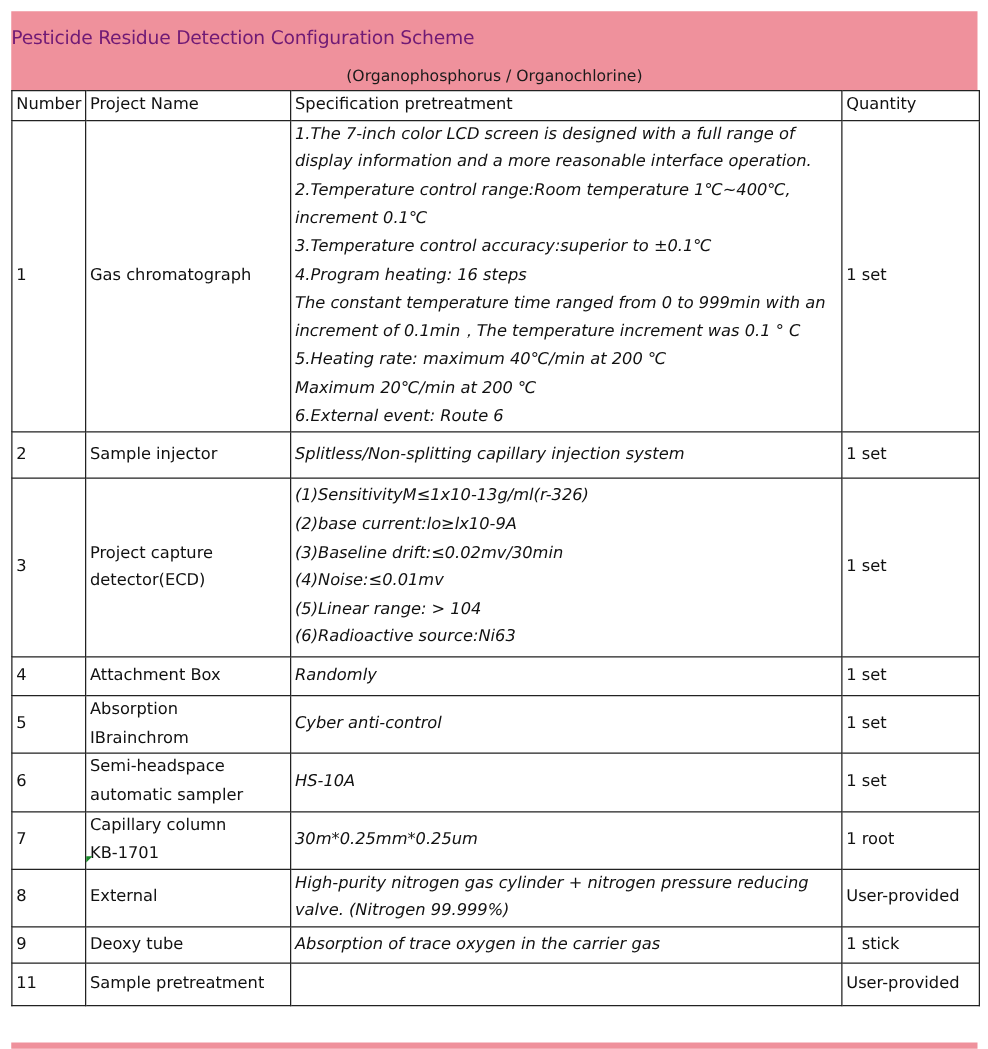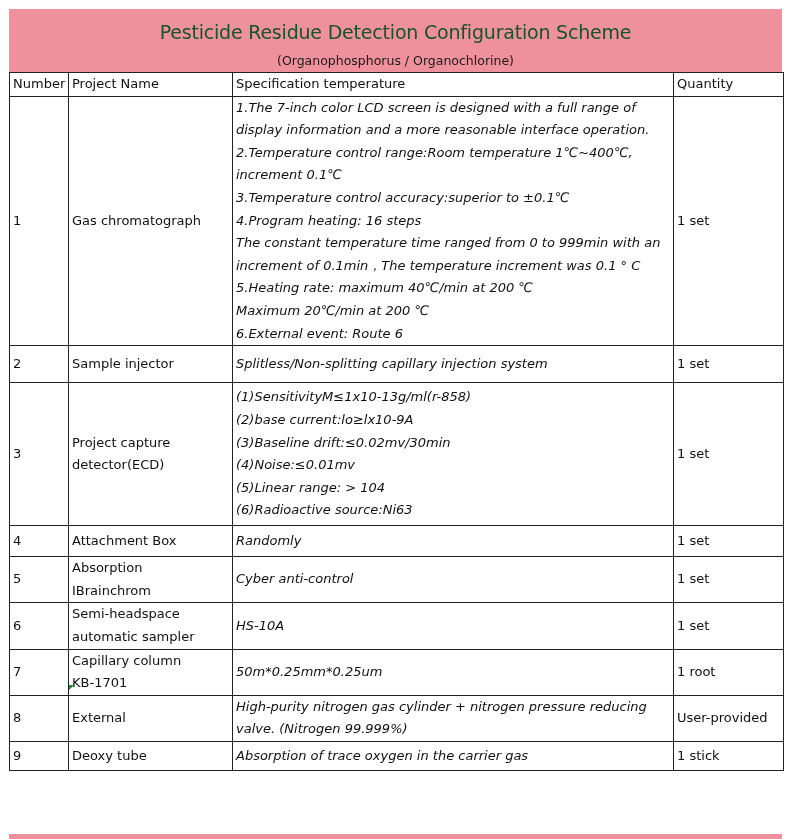--- a/index.html
+++ b/index.html
@@ -6,22 +6,22 @@
   body {
     width: 790px; height: 839px; position: relative; overflow: hidden;
     font-family: "DejaVu Sans", "Liberation Sans", sans-serif;
     color: #111111;
   }
   .banner {
     position: absolute; left: 9px; top: 9px; width: 773px; height: 63px;
     background: #ef919c;
   }
   .banner .title {
-    position: absolute; left: 0; right: 0; top: 12px; text-align: center;
-    font-size: 19px; letter-spacing: -0.2px; color: #14532d;
+    position: absolute; left: 0; right: 0; top: 12px; 
+    font-size: 15px; letter-spacing: -0.2px; color: #701a75;
   }
   .banner .subtitle {
     position: absolute; left: 0; right: 0; top: 44px; text-align: center;
     font-size: 12.5px; color: #1a1a1a;
   }
   table.spec {
     position: absolute; left: 9px; top: 72px; width: 774px;
     border-collapse: collapse; table-layout: fixed;
     font-size: 13px; line-height: 22.6px;
   }
@@ -53,21 +53,21 @@
   <colgroup>
     <col style="width:59px">
     <col style="width:164px">
     <col style="width:441px">
     <col style="width:110px">
   </colgroup>
   <thead>
     <tr>
       <th>Number</th>
       <th>Project Name</th>
-      <th>Specification temperature</th>
+      <th>Specification pretreatment</th>
       <th>Quantity</th>
     </tr>
   </thead>
   <tbody id="rows">
       <tr style="height: 248px;">
         <td>1</td>
         <td class="name">
           <span class="line">Gas chromatograph</span>
         </td>
         <td class="desc">
@@ -95,21 +95,21 @@
         </td>
         <td>1 set</td>
       </tr>
       <tr style="height: 143px;">
         <td>3</td>
         <td class="name">
           <span class="line">Project capture</span>
           <span class="line">detector(ECD)</span>
         </td>
         <td class="desc">
-          <span class="line">(1)SensitivityM≤1x10-13g/ml(r-858)</span>
+          <span class="line">(1)SensitivityM≤1x10-13g/ml(r-326)</span>
           <span class="line">(2)base current:lo≥lx10-9A</span>
           <span class="line">(3)Baseline drift:≤0.02mv/30min</span>
           <span class="line">(4)Noise:≤0.01mv</span>
           <span class="line">(5)Linear range: &gt; 104</span>
           <span class="line">(6)Radioactive source:Ni63</span>
         </td>
         <td>1 set</td>
       </tr>
       <tr style="height: 31px;">
         <td>4</td>
@@ -143,21 +143,21 @@
         </td>
         <td>1 set</td>
       </tr>
       <tr style="height: 44px;">
         <td>7</td>
         <td class="name">
           <span class="line">Capillary column</span>
           <span class="line">KB-1701</span>
         </td>
         <td class="desc">
-          <span class="line">50m*0.25mm*0.25um</span>
+          <span class="line">30m*0.25mm*0.25um</span>
         </td>
         <td>1 root</td>
       </tr>
       <tr style="height: 45px;">
         <td>8</td>
         <td class="name">
           <span class="line">External</span>
         </td>
         <td class="desc">
           <span class="line">High-purity nitrogen gas cylinder + nitrogen pressure reducing</span>
@@ -168,17 +168,25 @@
       <tr style="height: 29px;">
         <td>9</td>
         <td class="name">
           <span class="line">Deoxy tube</span>
         </td>
         <td class="desc">
           <span class="line">Absorption of trace oxygen in the carrier gas</span>
         </td>
         <td>1 stick</td>
       </tr>
+      <tr style="height: 34px;">
+        <td>11</td>
+        <td class="name">
+          <span class="line">Sample pretreatment</span>
+        </td>
+        <td class="desc"></td>
+        <td>User-provided</td>
+      </tr>
     </tbody>
 </table>
 
 <div class="comment-marker"></div>
 <div class="bottom-strip"></div>
 
 </body></html>

